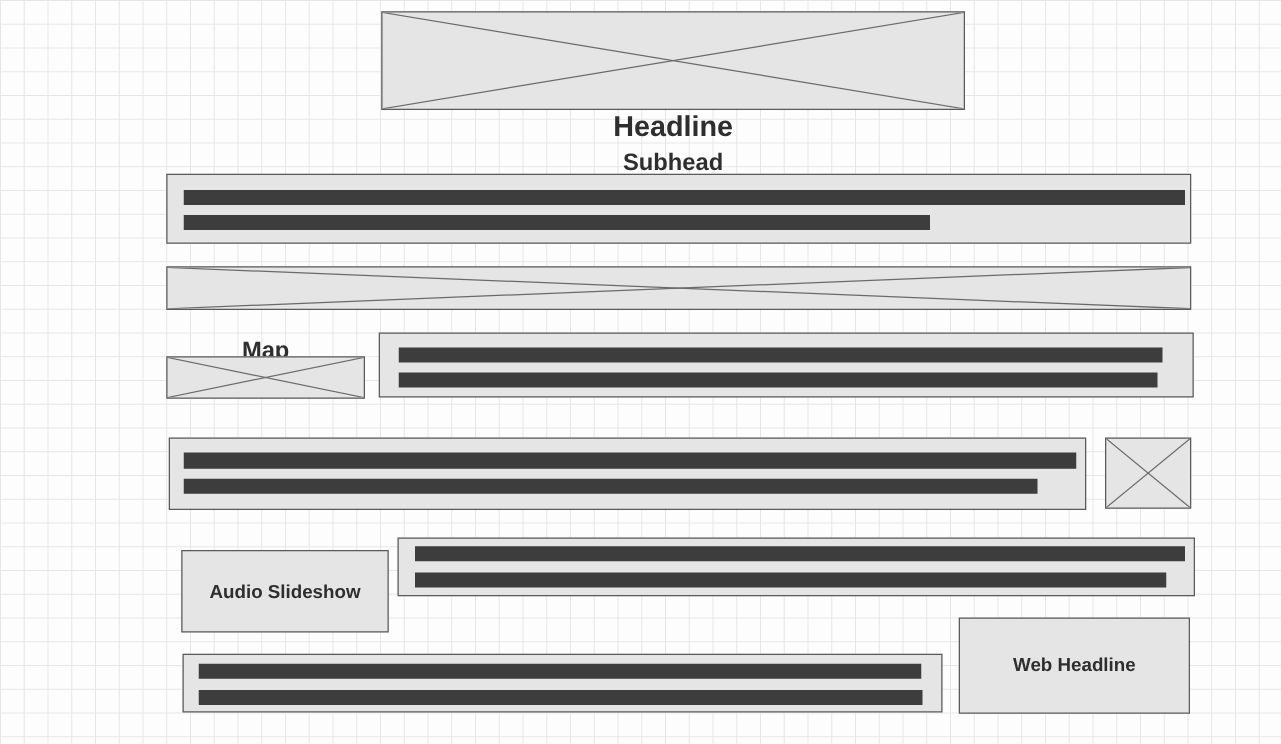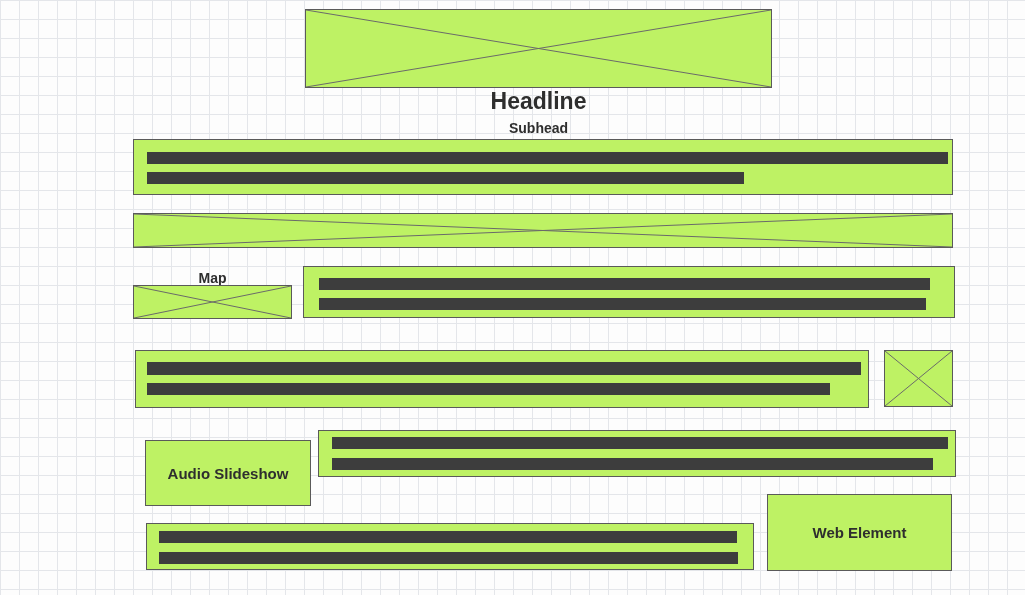--- a/index.html
+++ b/index.html
@@ -9,39 +9,39 @@
     overflow: hidden;
     font-family: "Liberation Sans", sans-serif;
     background-color: #fdfdfd;
     background-image:
       linear-gradient(to right, #e4e6ea 1px, transparent 1px),
       linear-gradient(to bottom, #e4e6ea 1px, transparent 1px);
     background-size: 19px 19px;
   }
   .widget {
     position: absolute;
-    background: #bef264;
+    background: #e5e5e5;
     border: 1px solid #5a5a5a;
   }
   .img-ph svg { display: block; width: 100%; height: 100%; }
   .img-ph line { stroke: #6a6a6a; stroke-width: 1; }
   .bar {
     position: absolute;
     height: 12px;
     background: #3d3d3d;
   }
   .label {
     position: absolute;
     color: #2e2e2e;
     font-weight: bold;
     text-align: center;
     line-height: 1.1;
   }
   .headline { font-size: 23px; }
-  .subhead  { font-size: 14px; }
+  .subhead  { font-size: 19px; }
   .boxed-label {
     display: flex;
     align-items: center;
     justify-content: center;
     color: #2e2e2e;
     font-weight: bold;
     font-size: 15px;
     text-align: center;
   }
 </style>
@@ -98,19 +98,19 @@
 <div class="widget boxed-label" style="left:145px; top:440px; width:166px; height:66px;">
   <span>Audio Slideshow</span>
 </div>
 
 <div class="widget" style="left:318px; top:430px; width:638px; height:47px;">
   <div class="bar" style="left:13px; top:6px; width:616px;"></div>
   <div class="bar" style="left:13px; top:27px; width:601px;"></div>
 </div>
 
 <div class="widget boxed-label" style="left:767px; top:494px; width:185px; height:77px;">
-  <span>Web Element</span>
+  <span>Web Headline</span>
 </div>
 
 <div class="widget" style="left:146px; top:523px; width:608px; height:47px;">
   <div class="bar" style="left:12px; top:7px; width:578px;"></div>
   <div class="bar" style="left:12px; top:28px; width:579px;"></div>
 </div>
 
 </body></html>

